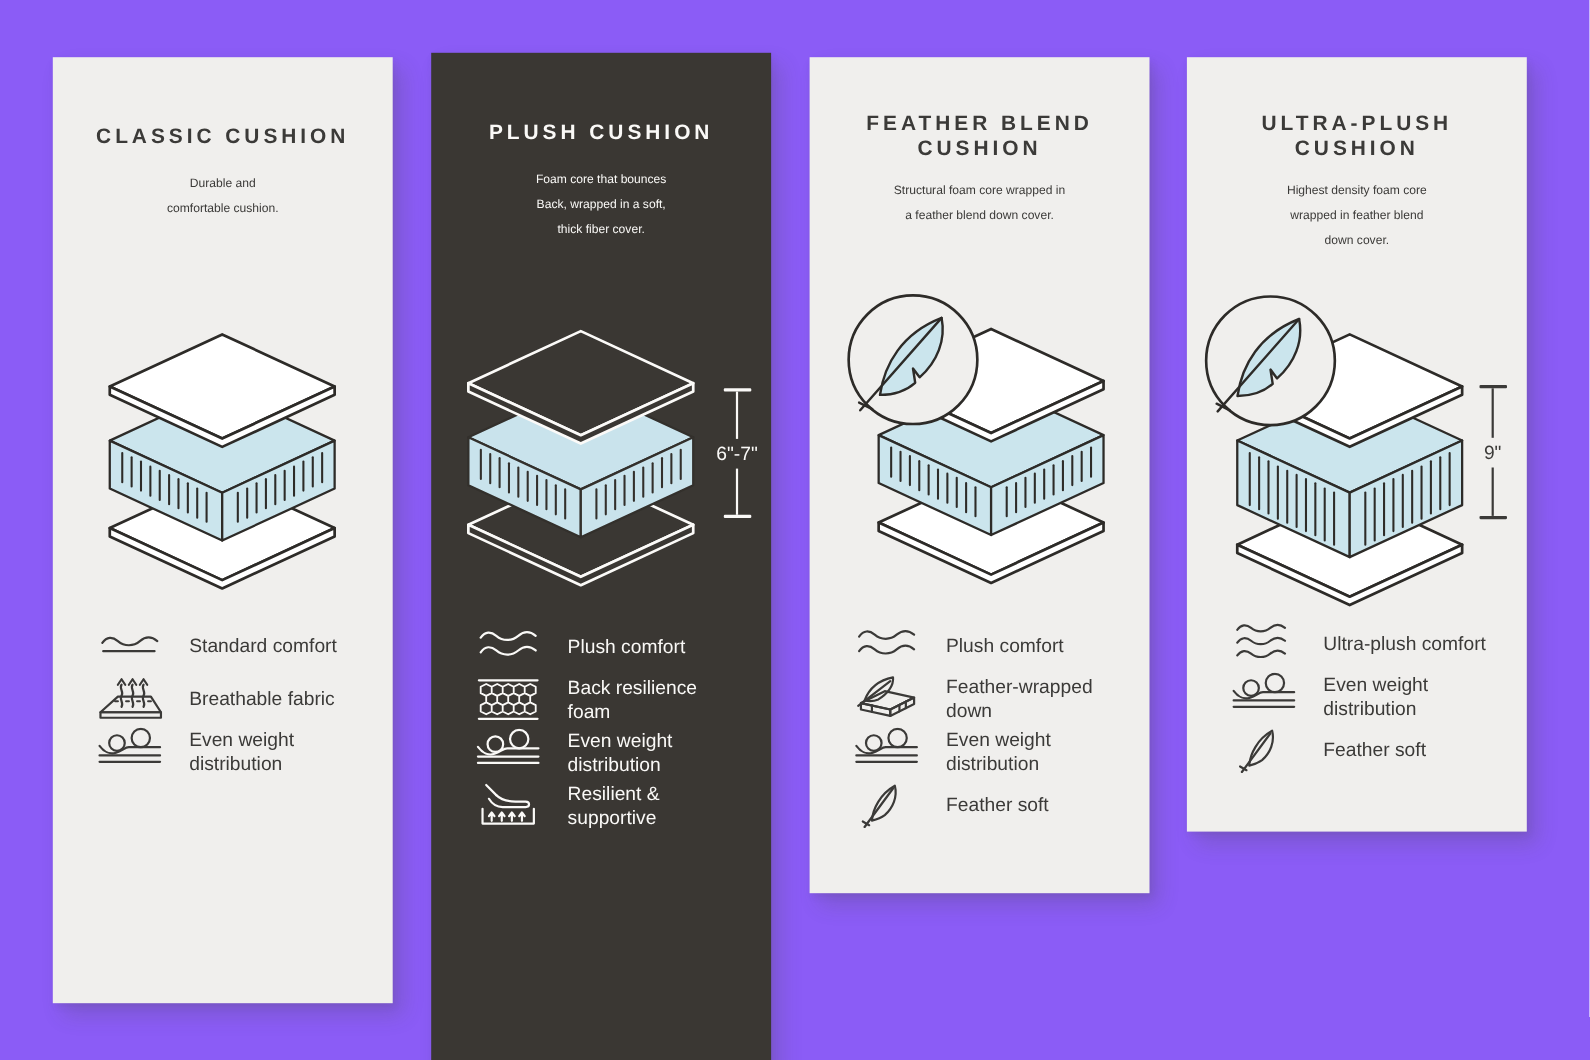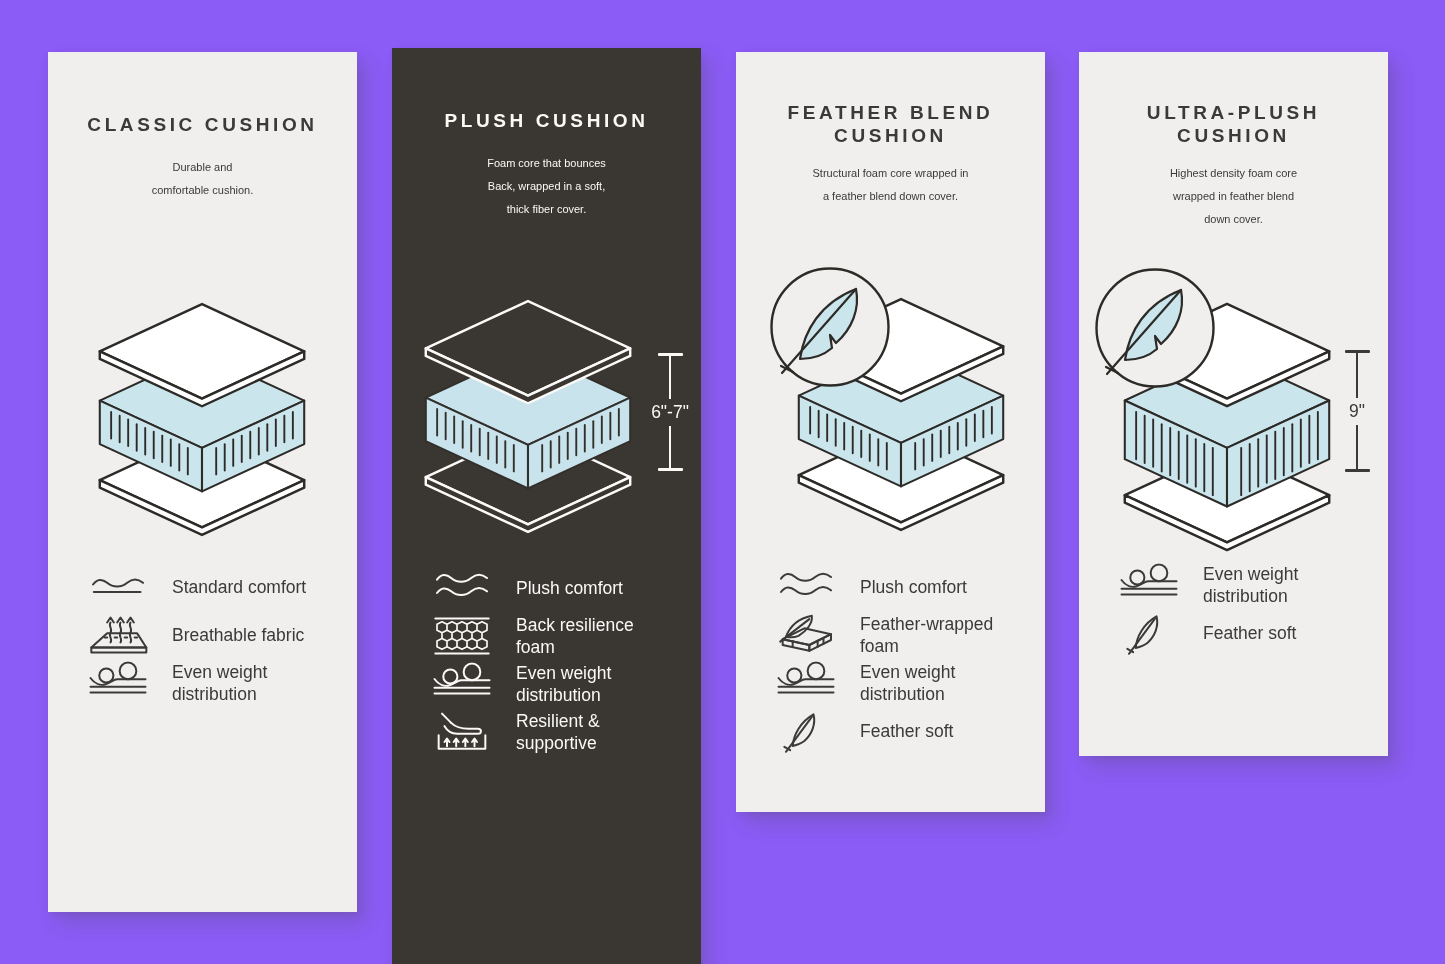--- a/index.html
+++ b/index.html
@@ -325,21 +325,21 @@
           </span>
         <span class="fl">Plush comfort</span>
       </li>
       <li class="feature">
         <span class="fi">
             <svg viewBox="0 0 72 52" class="icon-sym">
               <use href="#i-featherfoam"></use>
             </svg>
           </span>
         <span class="fl">Feather-wrapped
-foam</span>
+down</span>
       </li>
       <li class="feature">
         <span class="fi">
             <svg viewBox="0 0 72 52" class="icon-sym">
               <use href="#i-weight"></use>
             </svg>
           </span>
         <span class="fl">Even weight
 distribution</span>
       </li>
@@ -370,20 +370,28 @@
       <div class="cap"></div>
       <div class="mline"></div>
       <div class="mlabel">9"</div>
       <div class="mline"></div>
       <div class="cap"></div>
     </div>
     <ul class="features">
       <li class="feature">
         <span class="fi">
             <svg viewBox="0 0 72 52" class="icon-sym">
+              <use href="#i-wave3"></use>
+            </svg>
+          </span>
+        <span class="fl">Ultra-plush comfort</span>
+      </li>
+      <li class="feature">
+        <span class="fi">
+            <svg viewBox="0 0 72 52" class="icon-sym">
               <use href="#i-weight"></use>
             </svg>
           </span>
         <span class="fl">Even weight
 distribution</span>
       </li>
       <li class="feature">
         <span class="fi">
             <svg viewBox="0 0 72 52" class="icon-sym">
               <use href="#i-feather"></use>

